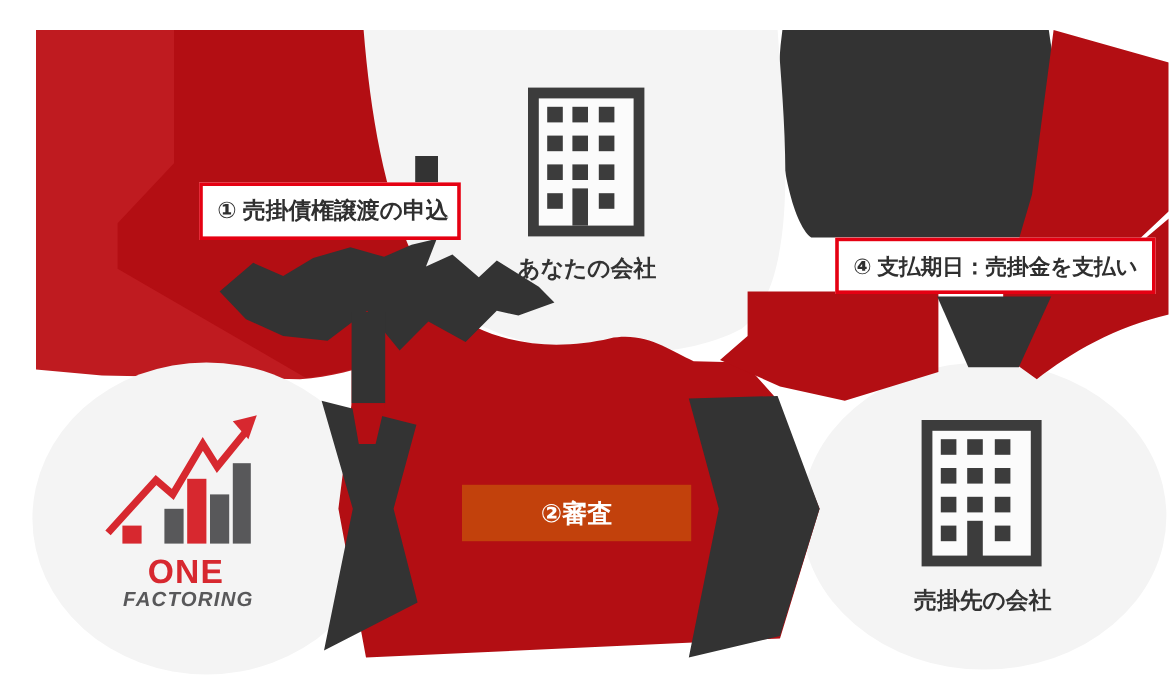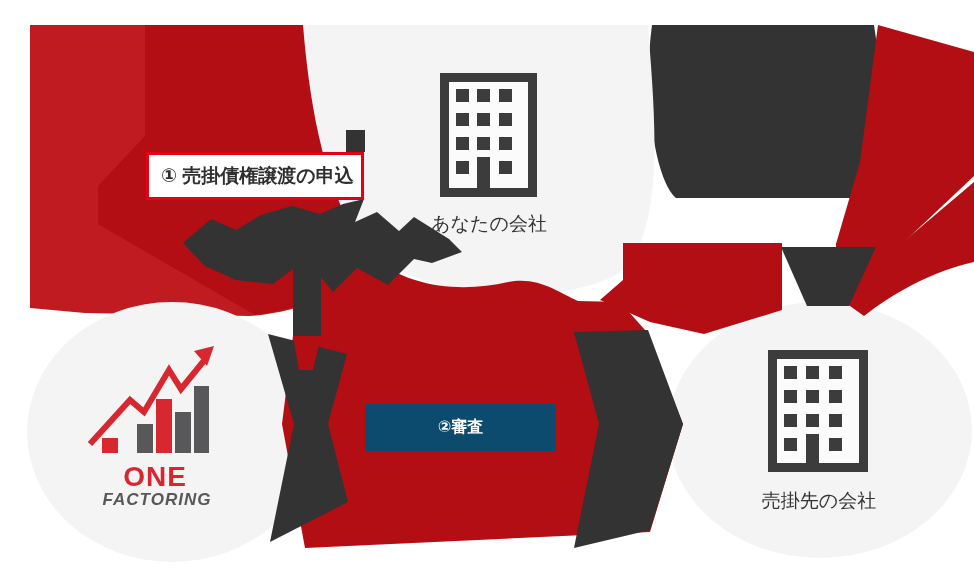--- a/index.html
+++ b/index.html
@@ -4,32 +4,32 @@
 <style>
   html,body{margin:0;padding:0;background:#fff;}
   .stage{
     position:relative;width:974px;height:577px;background:#ffffff;overflow:hidden;
     font-family:"Liberation Sans","DejaVu Sans",sans-serif;
   }
   .stage svg{position:absolute;left:0;top:0;}
   .label-box{
     position:absolute;box-sizing:border-box;background:#ffffff;
     border:3px solid #e50012;color:#2f2f2f;font-weight:bold;font-size:19px;
-    display:flex;align-items:center;padding:0 12px;white-space:nowrap;z-index:5;
+    display:flex;align-items:center;padding:0 12px;white-space:nowrap;z-index:5;margin-left:20px;
   }
   .label-box.red{
-    background:#0c4a6e;border:none;color:#ffffff;justify-content:center;font-size:16px;
+    background:#c2410c;border:none;color:#ffffff;justify-content:center;font-size:21px;
   }
   #box1{left:146px;top:152px;width:218px;height:48px;}
   #box3{left:96px;top:286px;width:198px;height:48px;}
   #box5{left:326px;top:286px;width:193px;height:47px;}
   #box4{left:676px;top:198px;width:267px;height:47px;font-size:18px;}
   #box2{left:365px;top:404px;width:191px;height:47px;}
   .entity-label{
-    position:absolute;text-align:center;font-weight:normal;color:#333333;font-size:19px;z-index:4;white-space:nowrap;
+    position:absolute;text-align:center;font-weight:bold;color:#333333;font-size:19px;z-index:4;white-space:nowrap;
   }
   #your-company-label{left:408px;top:211px;width:162px;}
   #client-company-label{left:738px;top:488px;width:162px;}
   .logo-one{font-weight:bold;font-size:28px;letter-spacing:1px;fill:#d7282f;}
   .logo-factoring{font-style:italic;font-weight:bold;font-size:17px;letter-spacing:1px;fill:#58585a;}
 </style>
 </head>
 <body>
 
 <div class="stage">
@@ -107,18 +107,19 @@
         <rect x="194" y="386" width="15" height="67" fill="#58585a"></rect>
         <polyline points="90,444 130,400 144,412 169,370 181,389 207,357" fill="none" stroke="#d7282f" stroke-width="6"></polyline>
         <polygon points="214,346 194,351 207,366" fill="#d7282f"></polygon>
       </g>
       <text class="logo-one" x="155" y="486" text-anchor="middle">ONE</text>
       <text class="logo-factoring" x="157" y="505" text-anchor="middle">FACTORING</text>
     </g>
   </svg>
 
   <div class="label-box" id="box1">① 売掛債権譲渡の申込</div>
+  <div class="label-box" id="box4">④ 支払期日：売掛金を支払い</div>
   <div class="label-box red" id="box2">②審査</div>
 
   <div class="entity-label" id="your-company-label">あなたの会社</div>
   <div class="entity-label" id="client-company-label">売掛先の会社</div>
 
 </div>
 
 </body></html>

